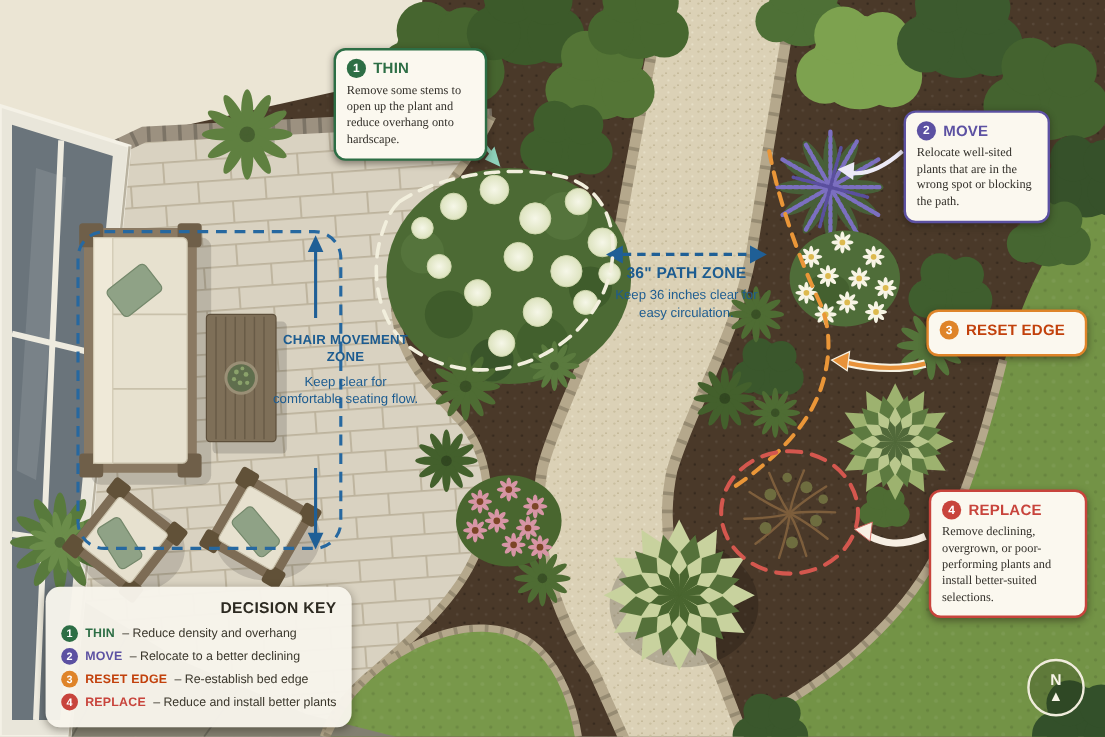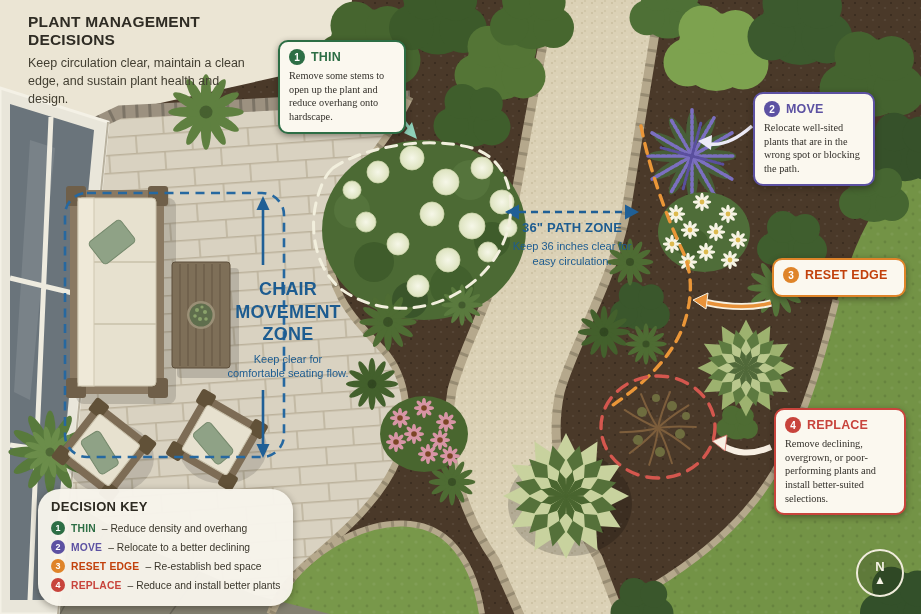--- a/index.html
+++ b/index.html
@@ -29,26 +29,26 @@
   #co-move{left:753px;top:92px;width:100px;}
   #co-reset{left:772px;top:258px;width:112px;}
   #co-replace{left:774px;top:408px;width:110px;}
 
   
   .zone-label{position:absolute;text-align:center;color:#1d5c90;}
   .zl-title{font-weight:800;font-size:13px;letter-spacing:.2px;}
   .zl-body{font-size:11px;line-height:1.35;margin-top:4px;}
   #zl-path{left:502px;top:220px;width:140px;}
   #zl-chair{left:227px;top:278px;width:122px;}
-  #zl-chair .zl-title{font-size:18px;line-height:1.25;}
+  #zl-chair .zl-title{font-size:11px;line-height:1.25;}
   #zl-chair .zl-body{margin-top:6px;}
 
   
   .decision-key{position:absolute;left:38px;top:489px;background:rgba(247,244,235,.97);
-                border-radius:22px;padding:10px 13px 9px 13px;box-shadow:0 2px 7px rgba(30,25,15,.4);}
+                border-radius:12px;padding:10px 13px 9px 13px;box-shadow:0 2px 7px rgba(30,25,15,.4);text-align:right;}
   .dk-title{font-size:13px;font-weight:800;color:#2d2a21;letter-spacing:.3px;margin-bottom:7px;}
   .dk-row{display:flex;align-items:center;gap:6px;margin:5px 0;white-space:nowrap;font-size:10.3px;}
   .dk-badge{width:14px;height:14px;min-width:14px;font-size:9px;}
   .dk-label{font-weight:800;letter-spacing:.2px;}
   .dk-desc{color:#3a362b;}
 
   
   .compass{position:absolute;left:856px;top:549px;width:44px;height:44px;border-radius:50%;
            border:2.5px solid #f0ecdc;background:rgba(35,48,22,.25);display:flex;flex-direction:column;
            align-items:center;justify-content:center;color:#f6f3e6;}
@@ -435,24 +435,20 @@
     <path d="M 752,126 C 736,140 722,146 709,144" fill="none" stroke="#eceaf6" stroke-width="3.5"></path>
     <polygon points="698,141 712,135 711,150" fill="#eceaf6"></polygon>
     <path d="M 771,303 C 748,309 726,307 704,302" fill="none" stroke="#f7f2e3" stroke-width="7"></path>
     <path d="M 771,303 C 748,309 726,307 704,302" fill="none" stroke="#e8923a" stroke-width="3.5"></path>
     <polygon points="693,300 708,293 706,309" fill="#e8923a" stroke="#f7f2e3" stroke-width="1"></polygon>
     <path d="M 771,447 C 750,456 736,453 723,446" fill="none" stroke="#f7efe3" stroke-width="6"></path>
     <polygon points="712,441 727,435 725,451" fill="#f7efe3" stroke="#d0685f" stroke-width="0.8"></polygon>
   </g>
 </svg>
 
-  <div class="title-block">
-    <div class="title">PLANT MANAGEMENT DECISIONS</div>
-    <div class="subtitle">Keep circulation clear, maintain a clean edge, and sustain plant health and design.</div>
-  </div>
 
   <div class="callout b-thin" id="co-thin">
     <div class="co-head">
       <div class="badge c-thin">1</div>
       <div class="co-label t-thin">THIN</div>
     </div>
     <div class="co-body">Remove some stems to open up the plant and reduce overhang onto hardscape.</div>
   </div>
 
   <div class="callout b-move" id="co-move">
@@ -496,21 +492,21 @@
       <span class="dk-desc">– Reduce density and overhang</span>
     </div>
     <div class="dk-row">
       <div class="badge dk-badge c-move">2</div>
       <span class="dk-label t-move">MOVE</span>
       <span class="dk-desc">– Relocate to a better declining</span>
     </div>
     <div class="dk-row">
       <div class="badge dk-badge c-reset">3</div>
       <span class="dk-label t-reset">RESET EDGE</span>
-      <span class="dk-desc">– Re-establish bed space</span>
+      <span class="dk-desc">– Re-establish bed edge</span>
     </div>
     <div class="dk-row">
       <div class="badge dk-badge c-replace">4</div>
       <span class="dk-label t-replace">REPLACE</span>
       <span class="dk-desc">– Reduce and install better plants</span>
     </div>
   </div>
 
   <div class="compass">
     <span class="compass-n">N</span>

